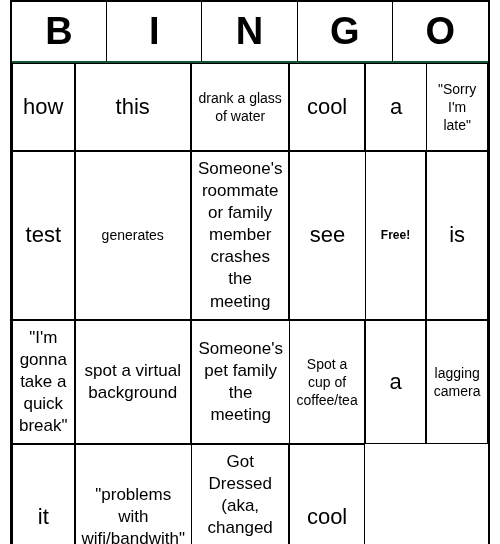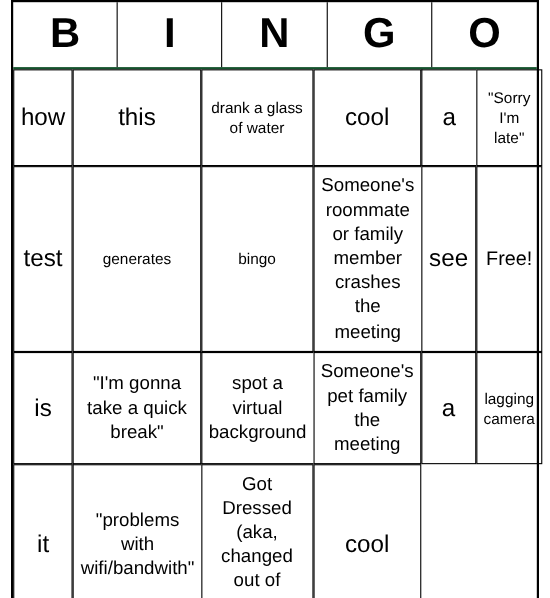--- a/index.html
+++ b/index.html
@@ -42,22 +42,22 @@
       justify-content: center;
       text-align: center;
       padding: 6px;
       font-size: 14px;
       line-height: 1.3;
     }
     .bingo-cell:nth-child(5n) {
       border-right: none;
     }
     .bingo-cell.free {
-      font-size: 18px;
-      font-weight: normal;
+      font-size: 12px;
+      font-weight: bold;
     }
     .bingo-cell.large-text {
       font-size: 22px;
     }
     .bingo-cell.small-text {
       font-size: 17px;
     }
   </style>
 </head>
 <body>
@@ -72,28 +72,28 @@
     </div>
   <div class="bingo-grid">
   <div class="bingo-cell large-text">how</div>
       <div class="bingo-cell large-text">this</div>
       <div class="bingo-cell">drank a glass of water</div>
       <div class="bingo-cell large-text">cool</div>
       <div class="bingo-cell large-text">a</div>
       <div class="bingo-cell">"Sorry I'm late"</div>
       <div class="bingo-cell large-text">test</div>
       <div class="bingo-cell">generates</div>
-      <div class="bingo-cell">bingo</div>
       <div class="bingo-cell small-text">Someone's roommate or family member crashes the meeting</div>
       <div class="bingo-cell large-text">see</div>
       <div class="bingo-cell free">Free!</div>
       <div class="bingo-cell large-text">is</div>
       <div class="bingo-cell small-text">"I'm gonna take a quick break"</div>
       <div class="bingo-cell small-text">spot a virtual background</div>
       <div class="bingo-cell small-text">Someone's pet family the meeting</div>
+      <div class="bingo-cell">Spot a cup of coffee/tea</div>
       <div class="bingo-cell large-text">a</div>
       <div class="bingo-cell">lagging camera</div>
       <div class="bingo-cell large-text">it</div>
       <div class="bingo-cell small-text">"problems with wifi/bandwith"</div>
       <div class="bingo-cell small-text">Got Dressed (aka, changed out of pajamas)</div>
       <div class="bingo-cell large-text">cool</div>
     </div>
 </div>
 
 </body></html>

